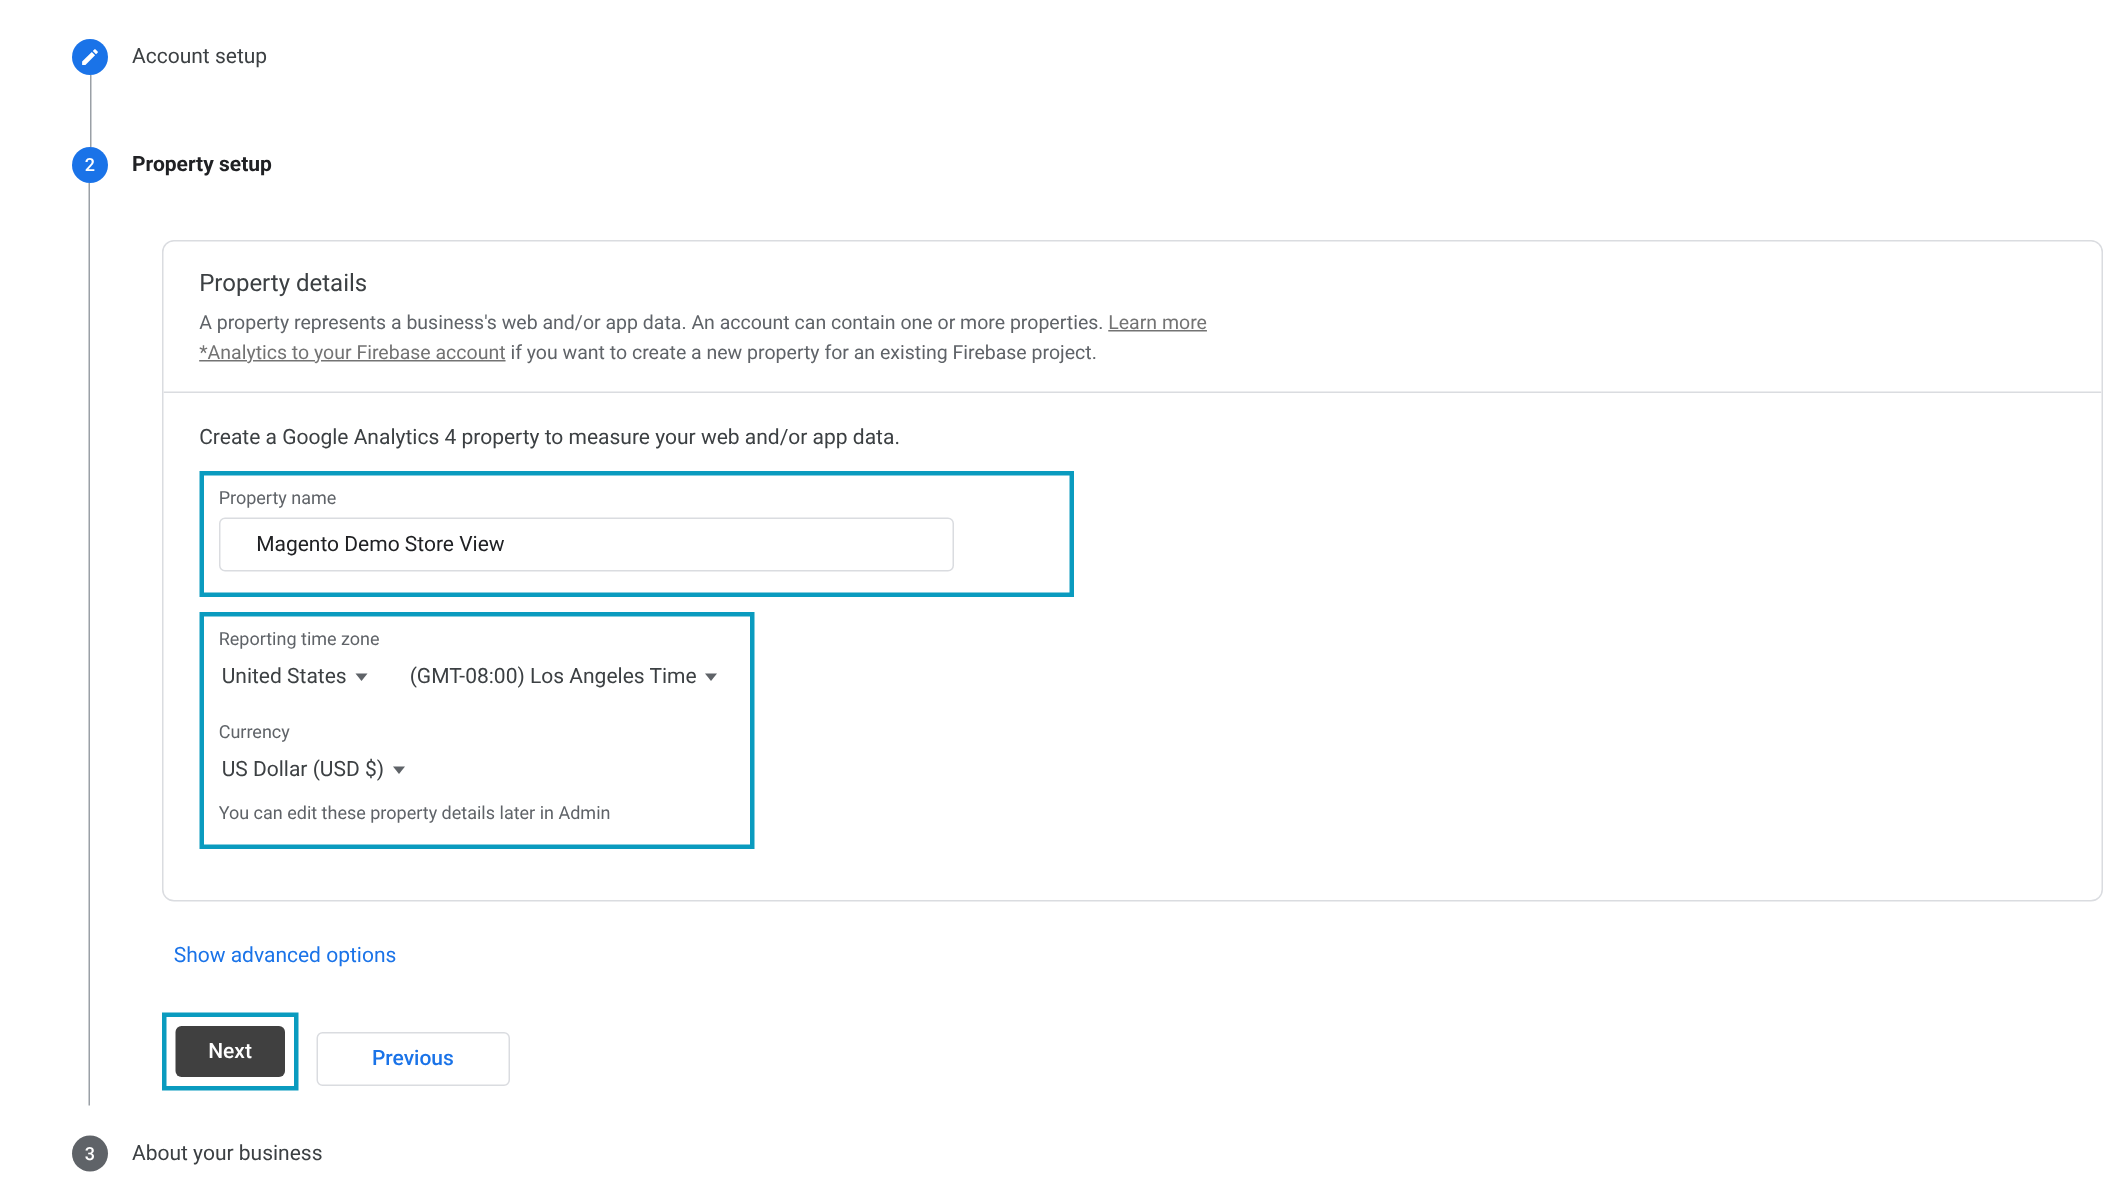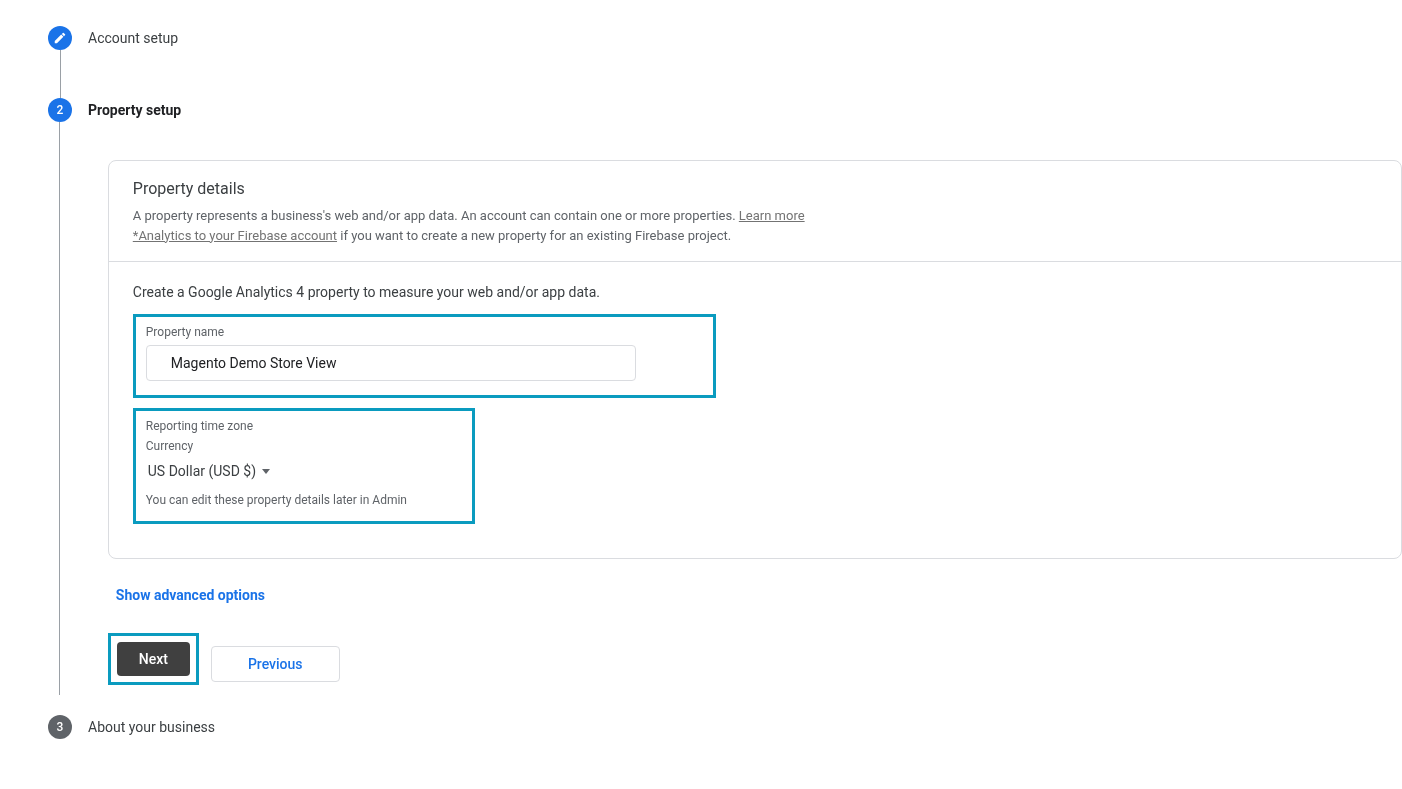--- a/index.html
+++ b/index.html
@@ -59,21 +59,21 @@
 
   .panel-body { padding: 22px 24px 24px 24px; }
   .intro-line { font-size: 14px; color: #3c4043; margin-bottom: 14px; }
 
   .hl-box {
     border: 3px solid #0a9bbf;
     padding: 8px 10px 14px 10px;
     margin-bottom: 10px;
   }
   .hl-box.nameblock { width: 583px; }
-  .hl-box.tzblock   { width: 342px; }
+  .hl-box.tzblock   { width: 370px; }
   .hl-box.btnblock  { padding: 6px; display: inline-block; }
 
   .field-label { font-size: 12px; color: #5f6368; margin-bottom: 6px; }
   .text-input {
     width: 490px; height: 36px;
     border: 1px solid #dadce0; border-radius: 4px;
     padding: 0 24px;
     font-size: 14px; color: #202124;
     outline: none;
     font-family: inherit;
@@ -90,21 +90,21 @@
     width: 0; height: 0;
     border-left: 4px solid transparent;
     border-right: 4px solid transparent;
     border-top: 5px solid #5f6368;
   }
   .hint { font-size: 12px; color: #5f6368; margin-top: 0; }
 
   .adv-link {
     display: inline-block;
     margin: 28px 11px 0 8px;
-    color: #1a73e8; font-size: 14px; font-weight: 700;
+    color: #1a73e8; font-size: 14px; font-weight: 400;
     cursor: pointer;
   }
 
   .btn-row { display: flex; align-items: center; gap: 12px; margin-top: 30px; }
   .btn-primary {
     background: #404040; color: #fff;
     border: none; border-radius: 4px;
     padding: 9px 22px;
     font-size: 14px; font-weight: 500;
     cursor: pointer;
@@ -165,20 +165,30 @@
       <div class="panel-body">
         <div class="intro-line">Create a Google Analytics 4 property to measure your web and/or app data.</div>
 
         <div class="hl-box nameblock">
           <div class="field-label">Property name</div>
           <input class="text-input" type="text" value="Magento Demo Store View" style="">
         </div>
 
         <div class="hl-box tzblock">
           <div class="field-label">Reporting time zone</div>
+          <div class="select-row">
+            <div class="faux-select">
+              <span>United States</span>
+              <span class="caret"></span>
+            </div>
+            <div class="faux-select">
+              <span>(GMT-08:00) Los Angeles Time</span>
+              <span class="caret"></span>
+            </div>
+          </div>
 
           <div class="field-label">Currency</div>
           <div class="select-row" style="margin-bottom:10px">
             <div class="faux-select">
               <span>US Dollar (USD $)</span>
               <span class="caret"></span>
             </div>
           </div>
 
           <div class="hint">You can edit these property details later in Admin</div>

